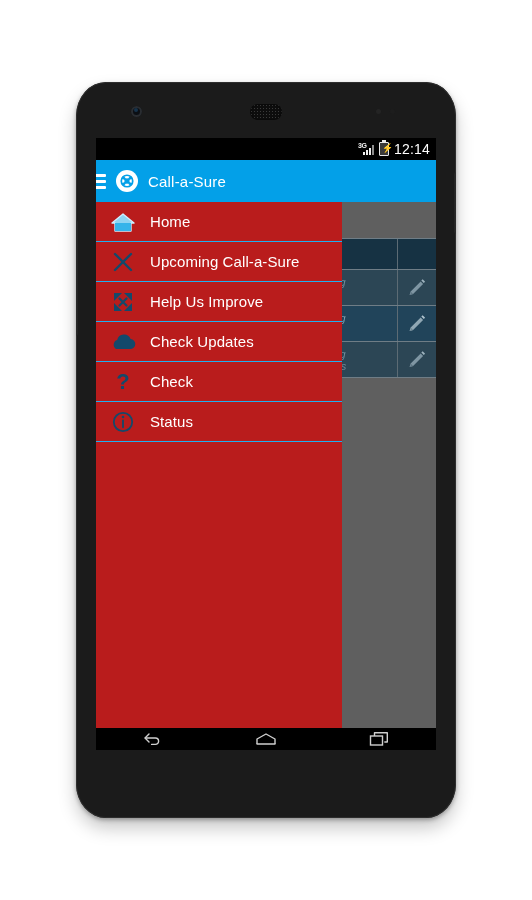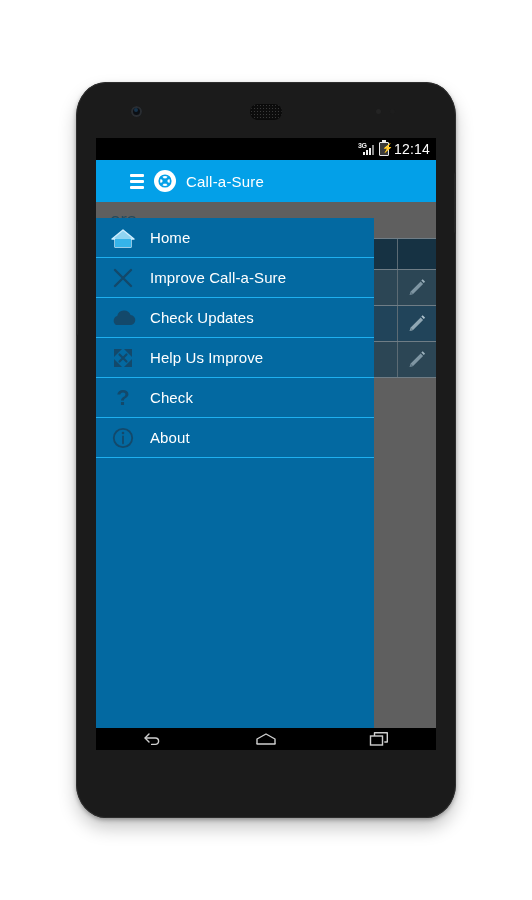--- a/index.html
+++ b/index.html
@@ -63,21 +63,21 @@
   .sig .bars i:nth-child(3){left:6px;height:7px;}
   .sig .bars i:nth-child(4){left:9px;height:10px;background:#8d8d8d;}
   .batt{position:relative;width:10px;height:14px;border:1.5px solid #e8e8e8;border-radius:1px;box-sizing:border-box;background:#3a3a3a;}
   .batt:before{content:"";position:absolute;left:2.5px;top:-3px;width:4px;height:2px;background:#e8e8e8;}
   .batt .bolt{position:absolute;left:2px;top:1px;font-size:9px;line-height:9px;color:#dcdcdc;}
   .clock{font-size:14px;color:#ffffff;letter-spacing:.2px;}
 
   
   .appbar{
     position:absolute;left:0;top:22px;width:376px;height:42px;background:#03a0e8;
-    display:flex;align-items:center;padding-left:38px;
+    display:flex;align-items:center;
   }
   .hamburger{width:14px;margin-left:-4px;display:flex;flex-direction:column;gap:3px;flex:none;}
   .hamburger i{display:block;height:3px;background:#ffffff;border-radius:1px;}
   .logo{
     width:22px;height:22px;border-radius:50%;background:#ffffff;margin-left:10px;flex:none;
     display:flex;align-items:center;justify-content:center;position:relative;
   }
   .logo svg{display:block;}
   .apptitle{margin-left:10px;color:#ffffff;font-size:15px;letter-spacing:.2px;}
 
@@ -102,21 +102,21 @@
      padding:0 0 4px 4px;box-sizing:border-box;color:#56707e;font-size:9px;font-style:italic;}
   .tbl .trow .c2{width:108px;border-right:1px solid #5c6b74;
      display:flex;flex-direction:column;justify-content:center;padding-left:6px;box-sizing:border-box;}
   .tbl .trow .c2 span{color:#6f8a98;font-size:11px;font-style:italic;line-height:12px;}
   .tbl .trow.alt .c2 span{color:#7e9bab;}
   .tbl .trow .c3{width:38px;display:flex;align-items:center;justify-content:center;}
   .pencil{transform:rotate(0deg);}
 
   
   .drawer{
-    position:absolute;left:0;top:80px;width:278px;height:526px;background:#0369a1;
+    position:absolute;left:0;top:64px;width:246px;height:526px;background:#b91c1c;
   }
   .ditem{
     position:relative;height:39px;display:flex;align-items:center;
     border-bottom:1px solid #1eb0f0;
   }
   .ditem .dicon{width:54px;display:flex;align-items:center;justify-content:center;flex:none;}
   .ditem .dlabel{color:#ffffff;font-size:15px;letter-spacing:.1px;}
 
   
   .navbar{
@@ -243,63 +243,63 @@
         <div class="dlabel">Home</div>
       </div>
 
 
       <div class="ditem">
         <div class="dicon">
           <svg width="24" height="24" viewBox="0 0 24 24" aria-hidden="true">
             <path d="M4 4L20 20M20 4L4 20" stroke="#13496b" stroke-width="2.4" stroke-linecap="round"></path>
           </svg>
         </div>
-        <div class="dlabel">Improve Call-a-Sure</div>
-      </div>
-
-      <div class="ditem">
-        <div class="dicon">
-          <svg width="28" height="20" viewBox="0 0 28 20" aria-hidden="true">
-            <path d="M7 17h14a5 5 0 0 0 .6-10A7 7 0 0 0 8.2 8 5 5 0 0 0 7 17z" fill="#13496b"></path>
-          </svg>
-        </div>
-        <div class="dlabel">Check Updates</div>
+        <div class="dlabel">Upcoming Call-a-Sure</div>
       </div>
 
       <div class="ditem">
         <div class="dicon">
           <svg width="24" height="24" viewBox="0 0 24 24" aria-hidden="true">
             <path d="M3 3h8L3 11z" fill="#13496b"></path>
             <path d="M21 3h-8l8 8z" fill="#13496b"></path>
             <path d="M3 21h8l-8-8z" fill="#13496b"></path>
             <path d="M21 21h-8l8-8z" fill="#13496b"></path>
             <path d="M8.5 8.5l7 7M15.5 8.5l-7 7" stroke="#13496b" stroke-width="2.2" stroke-linecap="round"></path>
           </svg>
         </div>
         <div class="dlabel">Help Us Improve</div>
       </div>
 
       <div class="ditem">
         <div class="dicon">
+          <svg width="28" height="20" viewBox="0 0 28 20" aria-hidden="true">
+            <path d="M7 17h14a5 5 0 0 0 .6-10A7 7 0 0 0 8.2 8 5 5 0 0 0 7 17z" fill="#13496b"></path>
+          </svg>
+        </div>
+        <div class="dlabel">Check Updates</div>
+      </div>
+
+      <div class="ditem">
+        <div class="dicon">
           <svg width="20" height="24" viewBox="0 0 20 24" aria-hidden="true">
             <text x="10" y="19" text-anchor="middle" font-family="Liberation Sans, sans-serif" font-size="22" font-weight="bold" fill="#13496b">?</text>
           </svg>
         </div>
         <div class="dlabel">Check</div>
       </div>
 
       <div class="ditem">
         <div class="dicon">
           <svg width="24" height="24" viewBox="0 0 24 24" aria-hidden="true">
             <circle cx="12" cy="12" r="9.2" fill="none" stroke="#13496b" stroke-width="1.8"></circle>
             <circle cx="12" cy="7" r="1.3" fill="#13496b"></circle>
             <path d="M12 10.3v7" stroke="#13496b" stroke-width="1.8" stroke-linecap="round"></path>
           </svg>
         </div>
-        <div class="dlabel">About</div>
+        <div class="dlabel">Status</div>
       </div>
 
     </div>
 
     <div class="navbar">
       <div class="nb">
         <svg width="20" height="14" viewBox="0 0 20 14" aria-hidden="true">
           <path d="M6 2L2 6l4 4" fill="none" stroke="#cfcfcf" stroke-width="1.4" stroke-linecap="round" stroke-linejoin="round"></path>
           <path d="M2.4 6h10a3.2 3.2 0 0 1 0 6.4H8.6" fill="none" stroke="#cfcfcf" stroke-width="1.4" stroke-linecap="round"></path>
         </svg>

